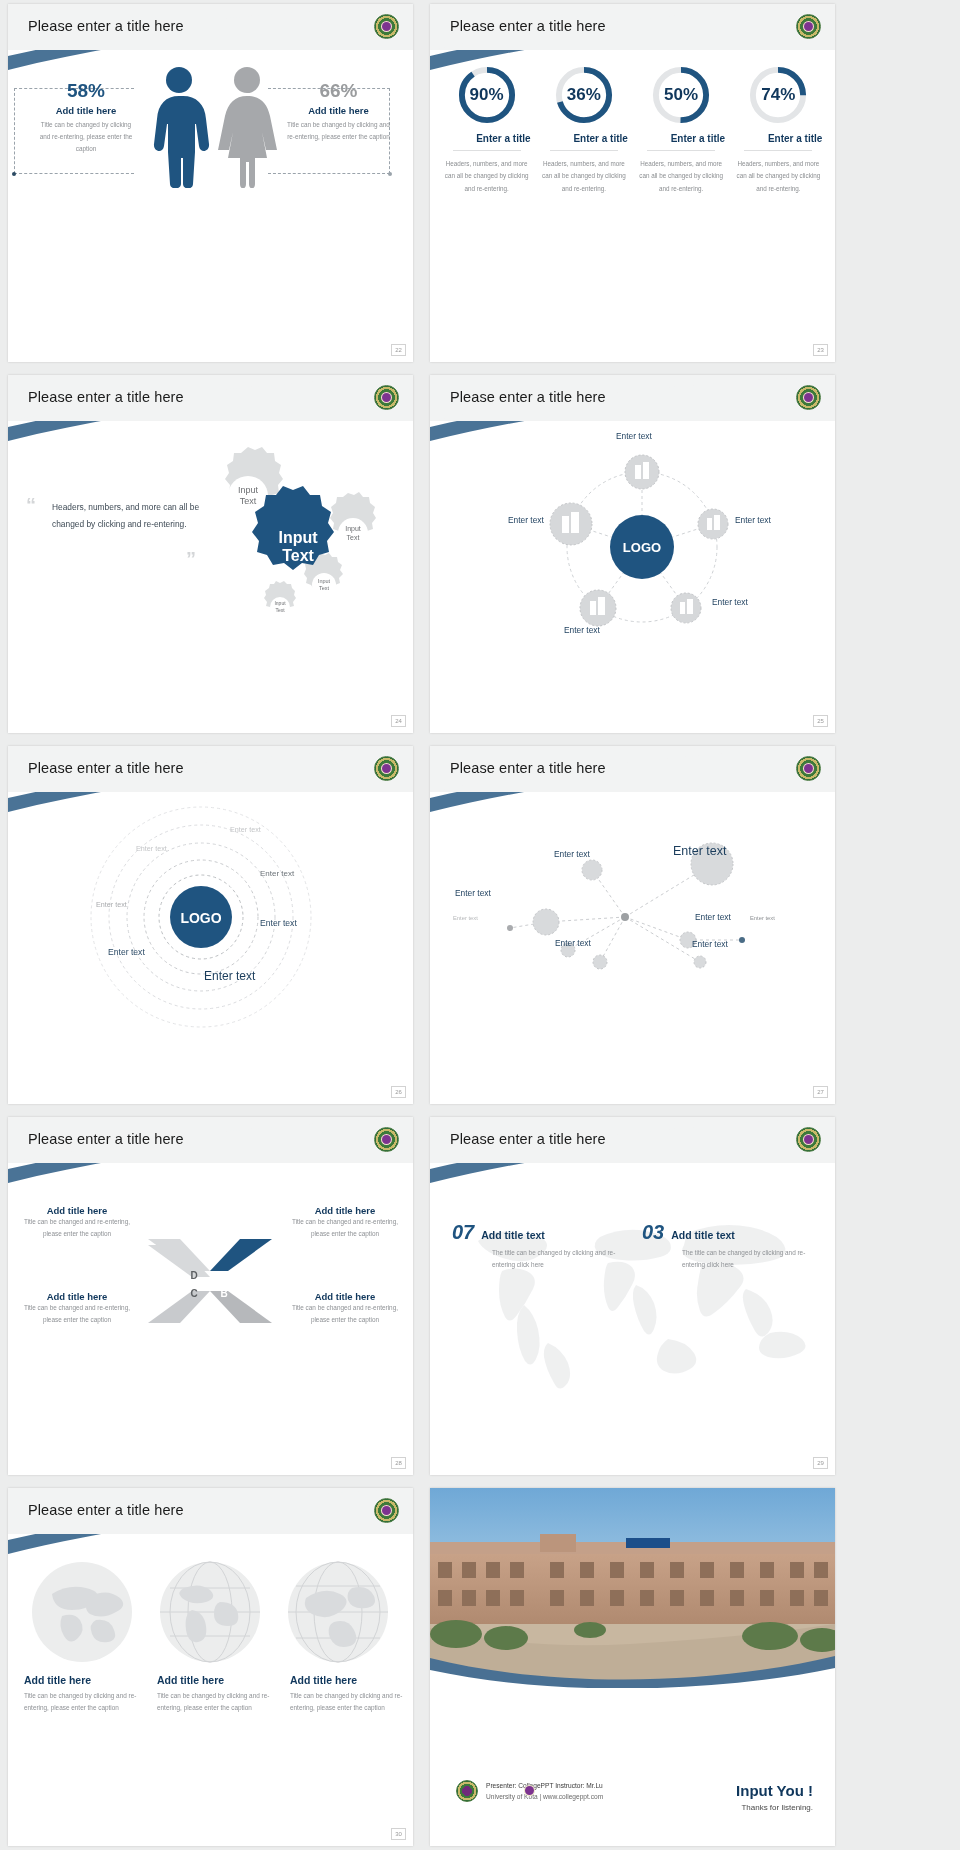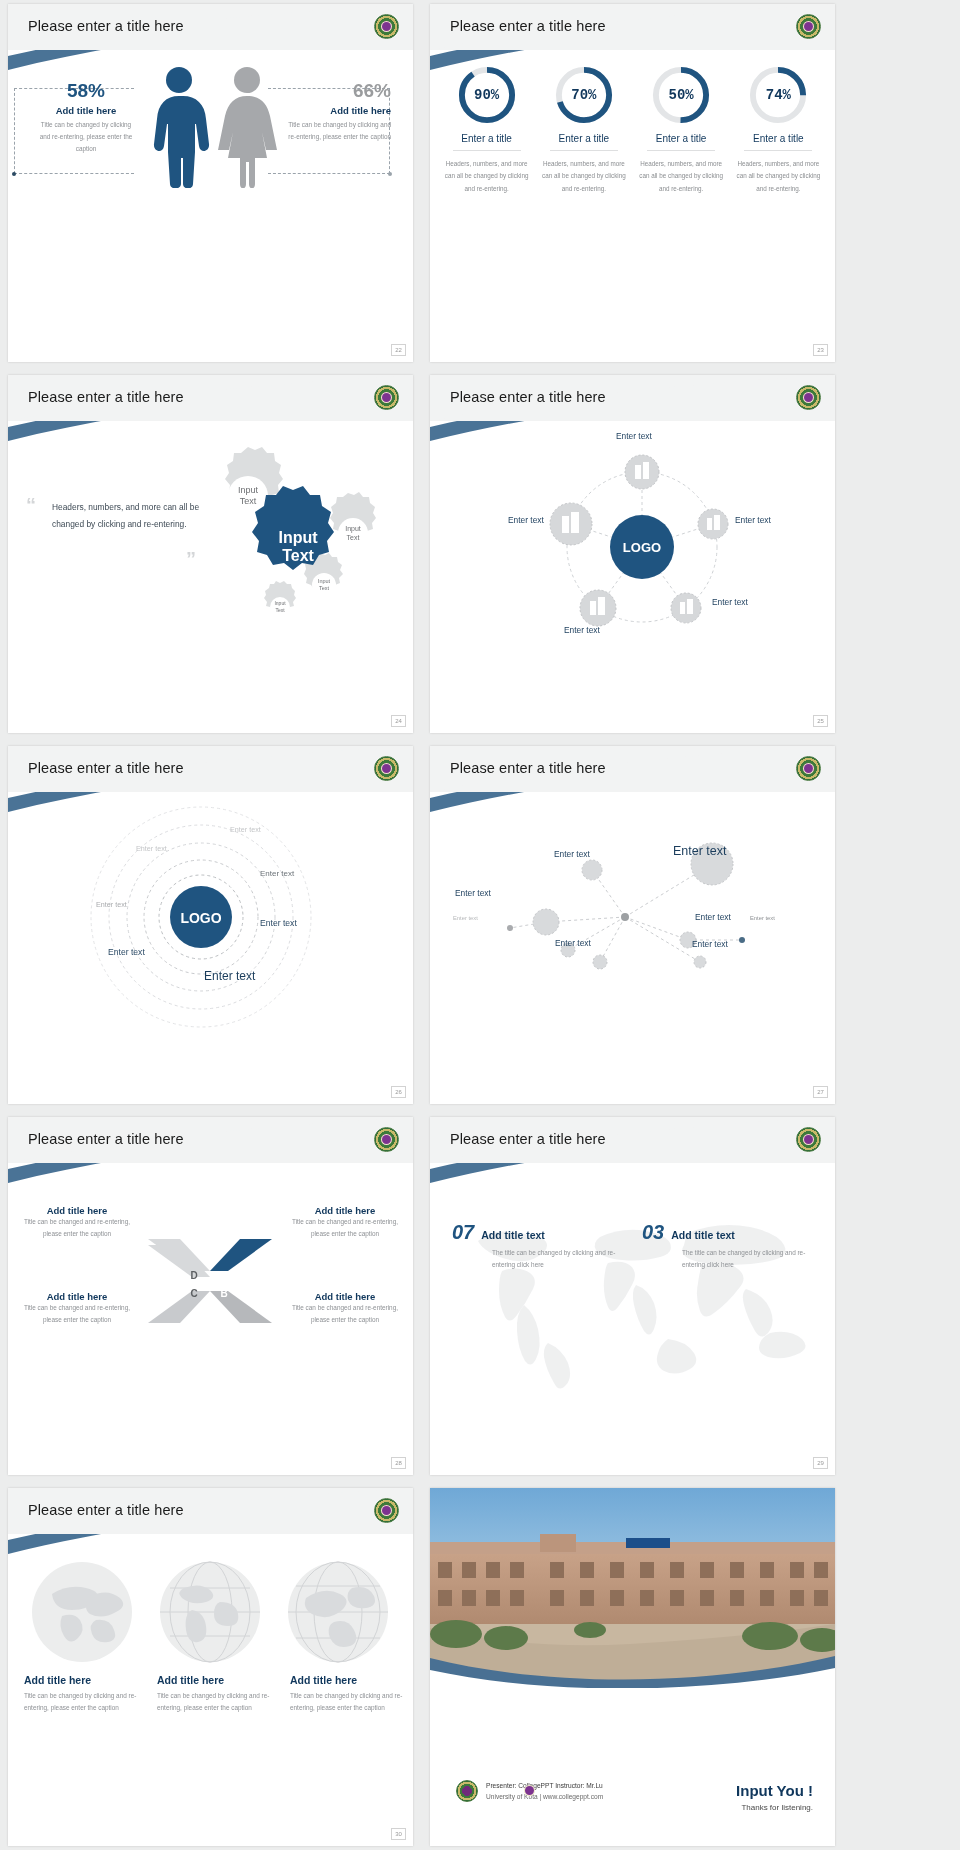--- a/index.html
+++ b/index.html
@@ -66,23 +66,23 @@
   .pct.b { color:#1f5480; } .pct.g { color:#9a9c9e; }
   .addt { font-weight:bold; font-size:9.5px; color:#10375c; margin-top:3px; }
   .cap { font-size:6.4px; color:#8e9195; line-height:1.85; margin-top:3px; }
 
   
   .donutrow { display:flex; justify-content:space-around; padding:14px 8px 0; }
   .dcell { width:88px; text-align:center; }
   .dwrap { position:relative; width:62px; height:62px; margin:0 auto; }
   .dval {
     position:absolute; inset:0; display:flex; align-items:center; justify-content:center;
-    font-size:14px; font-weight:bold; color:#10375c;font-family:Liberation Mono, monospace;
-  }
-  .dtitle { font-size:10px; font-weight:normal; color:#10375c; margin-top:7px; }
+    font-size:17px; font-weight:bold; color:#10375c;
+  }
+  .dtitle { font-size:10px; font-weight:bold; color:#10375c; margin-top:7px;text-align:right; }
   .drule { height:1px; background:#dedfe0; margin:6px 10px 7px; }
   .dcap { font-size:6.3px; color:#8b8e91; line-height:1.95; }
 
   
   .et { font-size:8.4px; color:#1b3d5c; }
   .et-grey { font-size:7.2px; color:#b4b6b8; }
   .lbl-dark { font-size:9.5px; font-weight:bold; color:#10375c; }
   .lbl-cap { font-size:6.4px; color:#8e9195; line-height:1.85; }
 
   
@@ -125,21 +125,21 @@
           <circle cx="31" cy="14" r="13" class="grey"></circle>
           <path class="grey" d="M31 30 C19 30 12 37 9 50 L2 84 L13 84 L17 66 L12 92 L24 92 L24 118 C24 124 30 124 30 118 L30 96 L33 96 L33 118 C33 124 39 124 39 118 L39 92 L51 92 L46 66 L50 84 L61 84 L54 50 C51 37 44 30 31 30 Z"></path>
         </svg>
 
         <div style="position:absolute;left:28px;top:30px;width:100px;text-align:center;">
           <div class="pct b">58%</div>
           <div class="addt">Add title here</div>
           <div class="cap">Title can be changed by clicking and re-entering, please enter the caption</div>
         </div>
 
-        <div style="position:absolute;left:278px;top:30px;width:105px;text-align:right;">
+        <div style="position:absolute;left:278px;top:30px;width:105px;text-align:center;">
           <div class="pct g">66%</div>
           <div class="addt">Add title here</div>
           <div class="cap">Title can be changed by clicking and re-entering, please enter the caption</div>
         </div>
       </div>
       <div class="pagenum">22</div>
     </div>
   </div>
 
   <div class="slide">
@@ -167,21 +167,21 @@
             <div class="drule"></div>
             <div class="dcap">Headers, numbers, and more can all be changed by clicking and re-entering.</div>
           </div>
 
           <div class="dcell">
             <div class="dwrap">
               <svg width="62" height="62" viewBox="0 0 42 42">
                 <circle cx="21" cy="21" r="17" fill="none" stroke="#e3e5e7" stroke-width="4"></circle>
                 <circle cx="21" cy="21" r="17" fill="none" stroke="#1f5480" stroke-width="4" stroke-dasharray="74.77 32.04" stroke-dashoffset="0" transform="rotate(-90 21 21)"></circle>
               </svg>
-              <div class="dval">70%</div>
+              <div class="dval">36%</div>
             </div>
             <div class="dtitle">Enter a title</div>
             <div class="drule"></div>
             <div class="dcap">Headers, numbers, and more can all be changed by clicking and re-entering.</div>
           </div>
 
           <div class="dcell">
             <div class="dwrap">
               <svg width="62" height="62" viewBox="0 0 42 42">
                 <circle cx="21" cy="21" r="17" fill="none" stroke="#e3e5e7" stroke-width="4"></circle>

